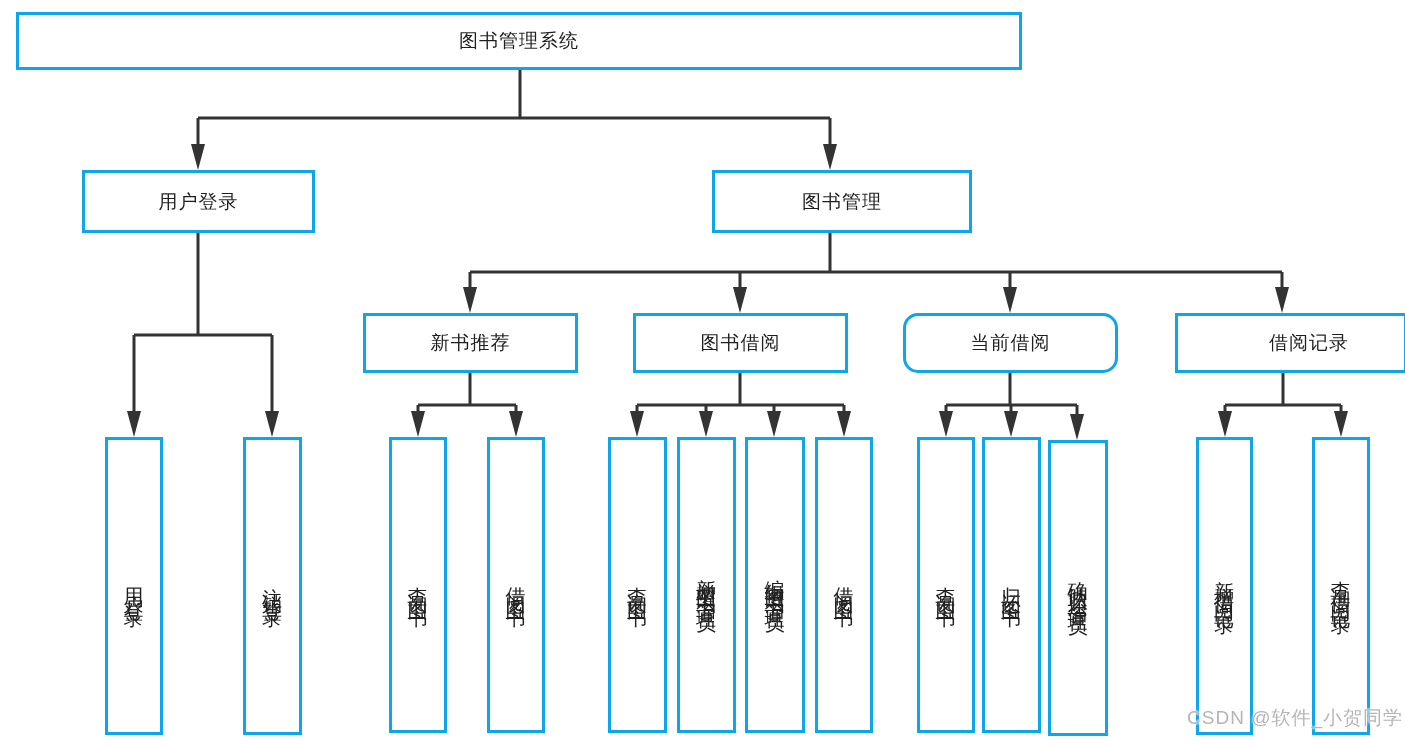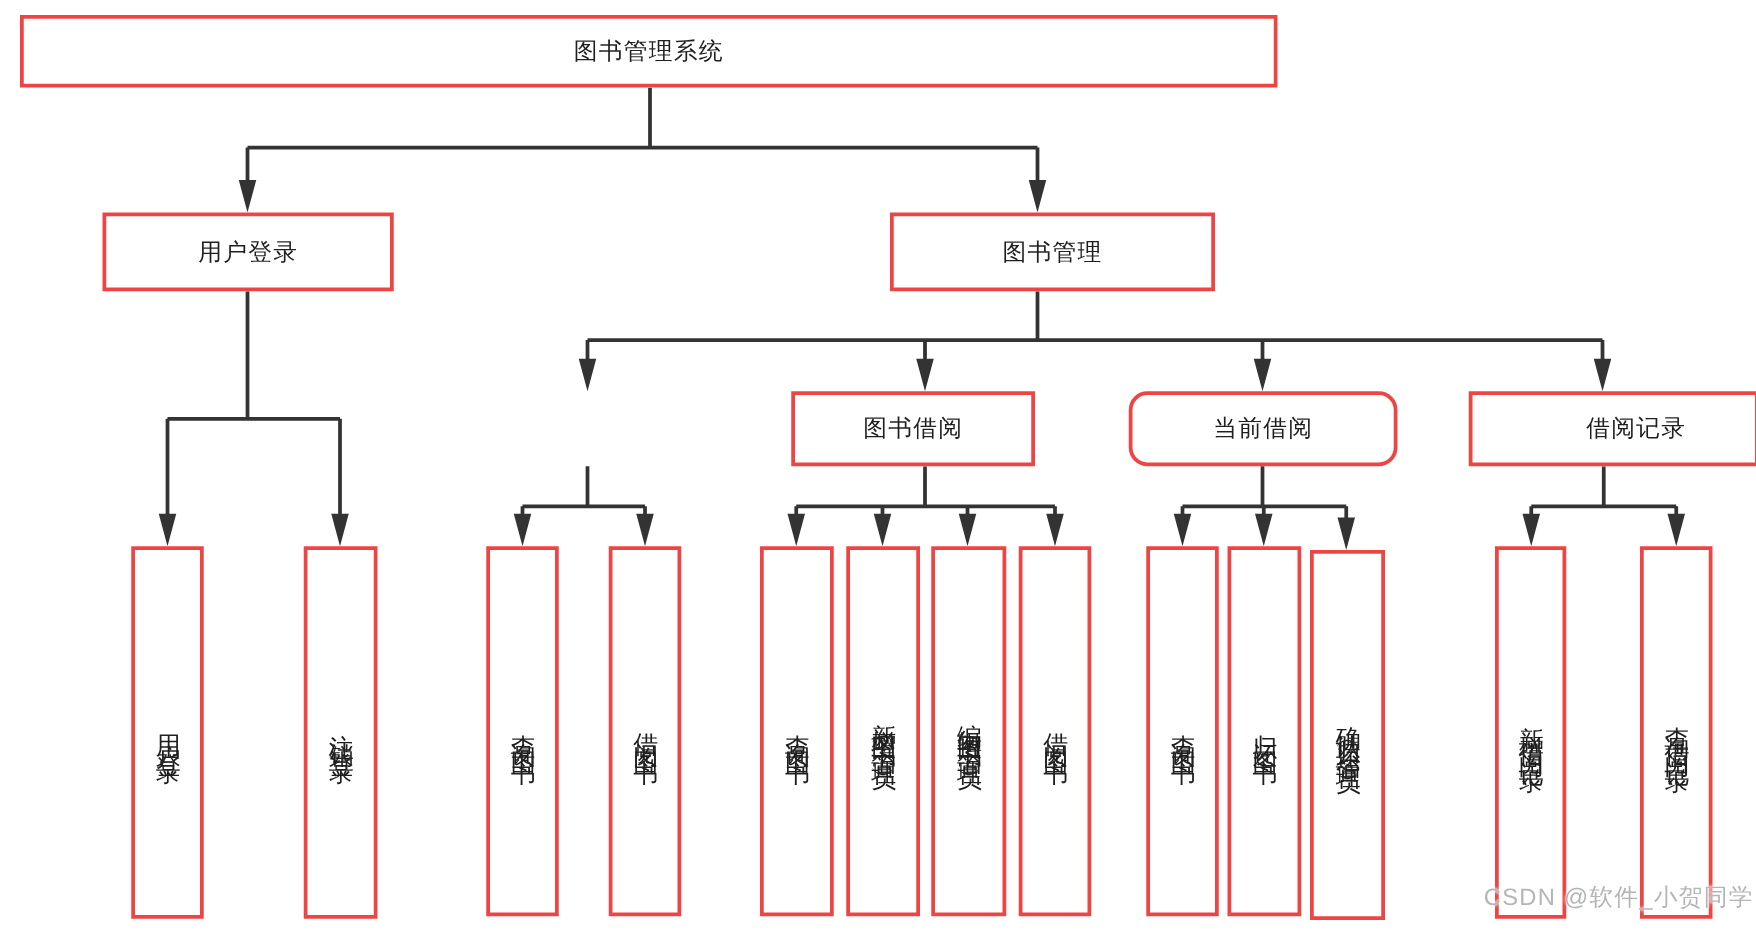--- a/index.html
+++ b/index.html
@@ -8,21 +8,21 @@
     width:1405px;height:747px;
     background:#ffffff;
     font-family:"Liberation Sans","DejaVu Sans",sans-serif;
     overflow:hidden;
   }
   .connectors{position:absolute;left:0;top:0;width:1405px;height:747px;}
   .box{
     position:absolute;
     box-sizing:border-box;
     background:#ffffff;
-    border:3px solid #ef4444;
+    border:3px solid #0ea5e9;
     display:flex;
     align-items:center;
     justify-content:center;
     color:#1f1f1f;
   }
   .box.h span{
     font-size:19px;
     letter-spacing:1px;
     white-space:nowrap;
   }
@@ -102,21 +102,24 @@
     <span>图书管理系统</span>
   </div>
 
   <div class="box h" style="left:82px;top:170px;width:233px;height:63px;">
     <span>用户登录</span>
   </div>
   <div class="box h" style="left:712px;top:170px;width:260px;height:63px;">
     <span>图书管理</span>
   </div>
 
-  <div class="box h" style="left:633px;top:313px;width:195px;height:60px;">
+  <div class="box h" style="left:363px;top:313px;width:215px;height:60px;">
+    <span>新书推荐</span>
+  </div>
+  <div class="box h" style="left:633px;top:313px;width:215px;height:60px;">
     <span>图书借阅</span>
   </div>
   <div class="box h" style="left:903px;top:313px;width:215px;height:60px;border-radius:15px;">
     <span>当前借阅</span>
   </div>
   <div class="box h" style="left:1175px;top:313px;width:232px;height:60px;padding-left:36px;">
     <span>借阅记录</span>
   </div>
 
   <div class="box v" style="left:105px;top:437px;width:58px;height:298px;">

